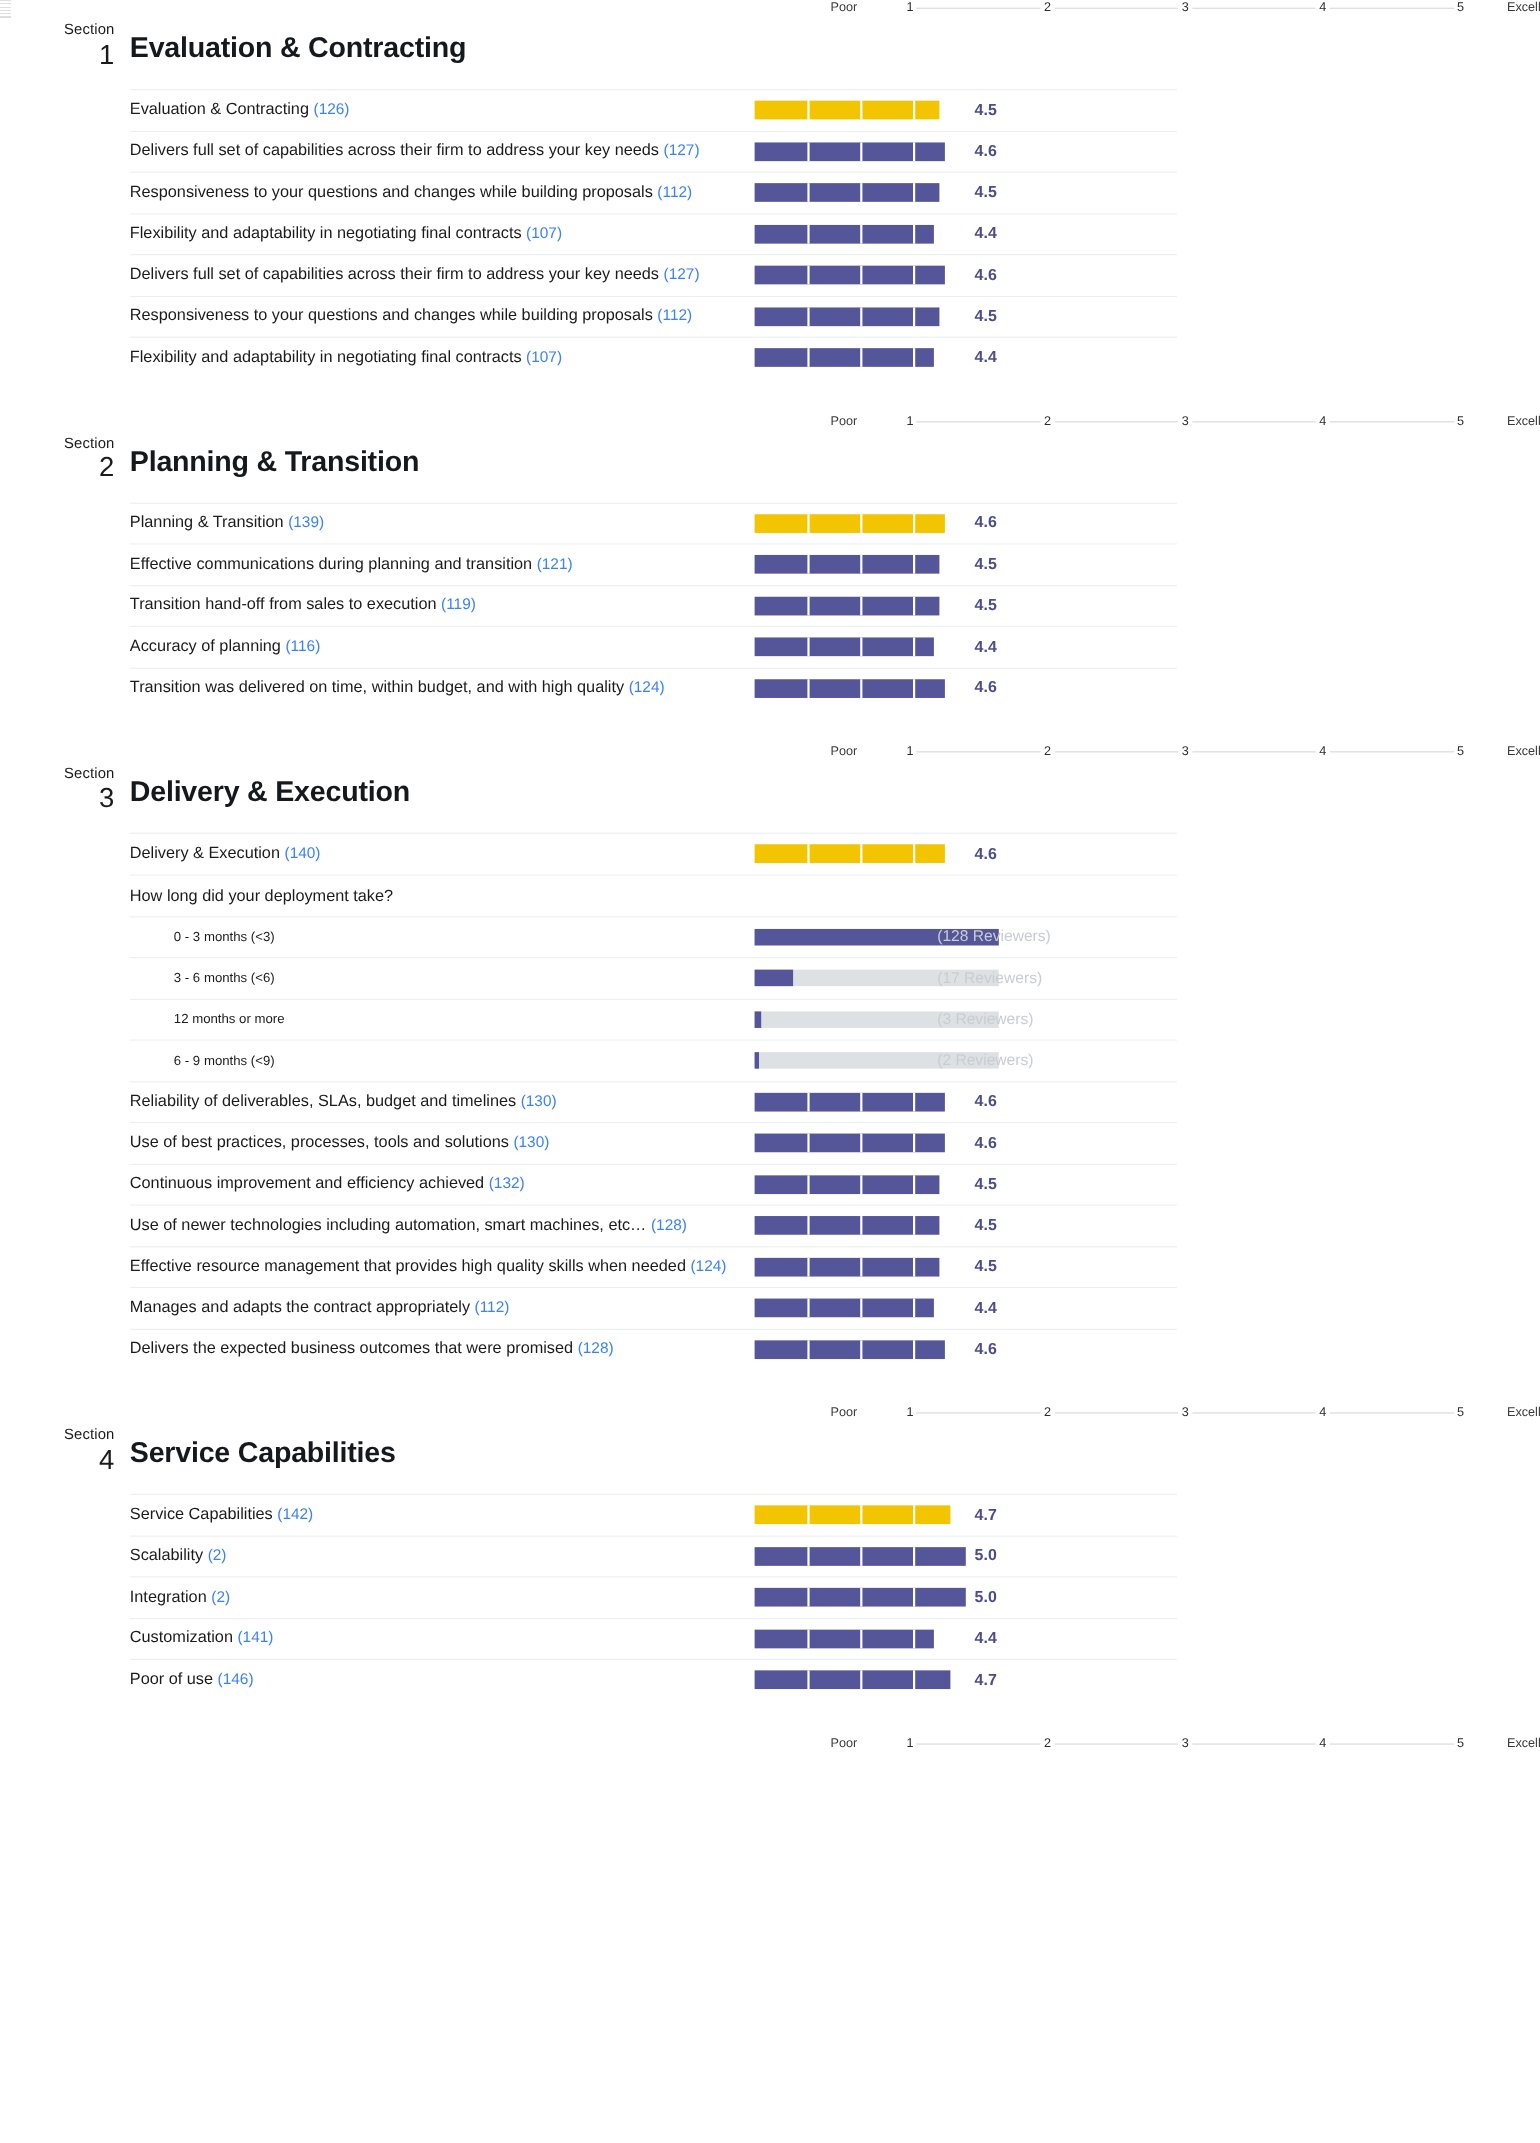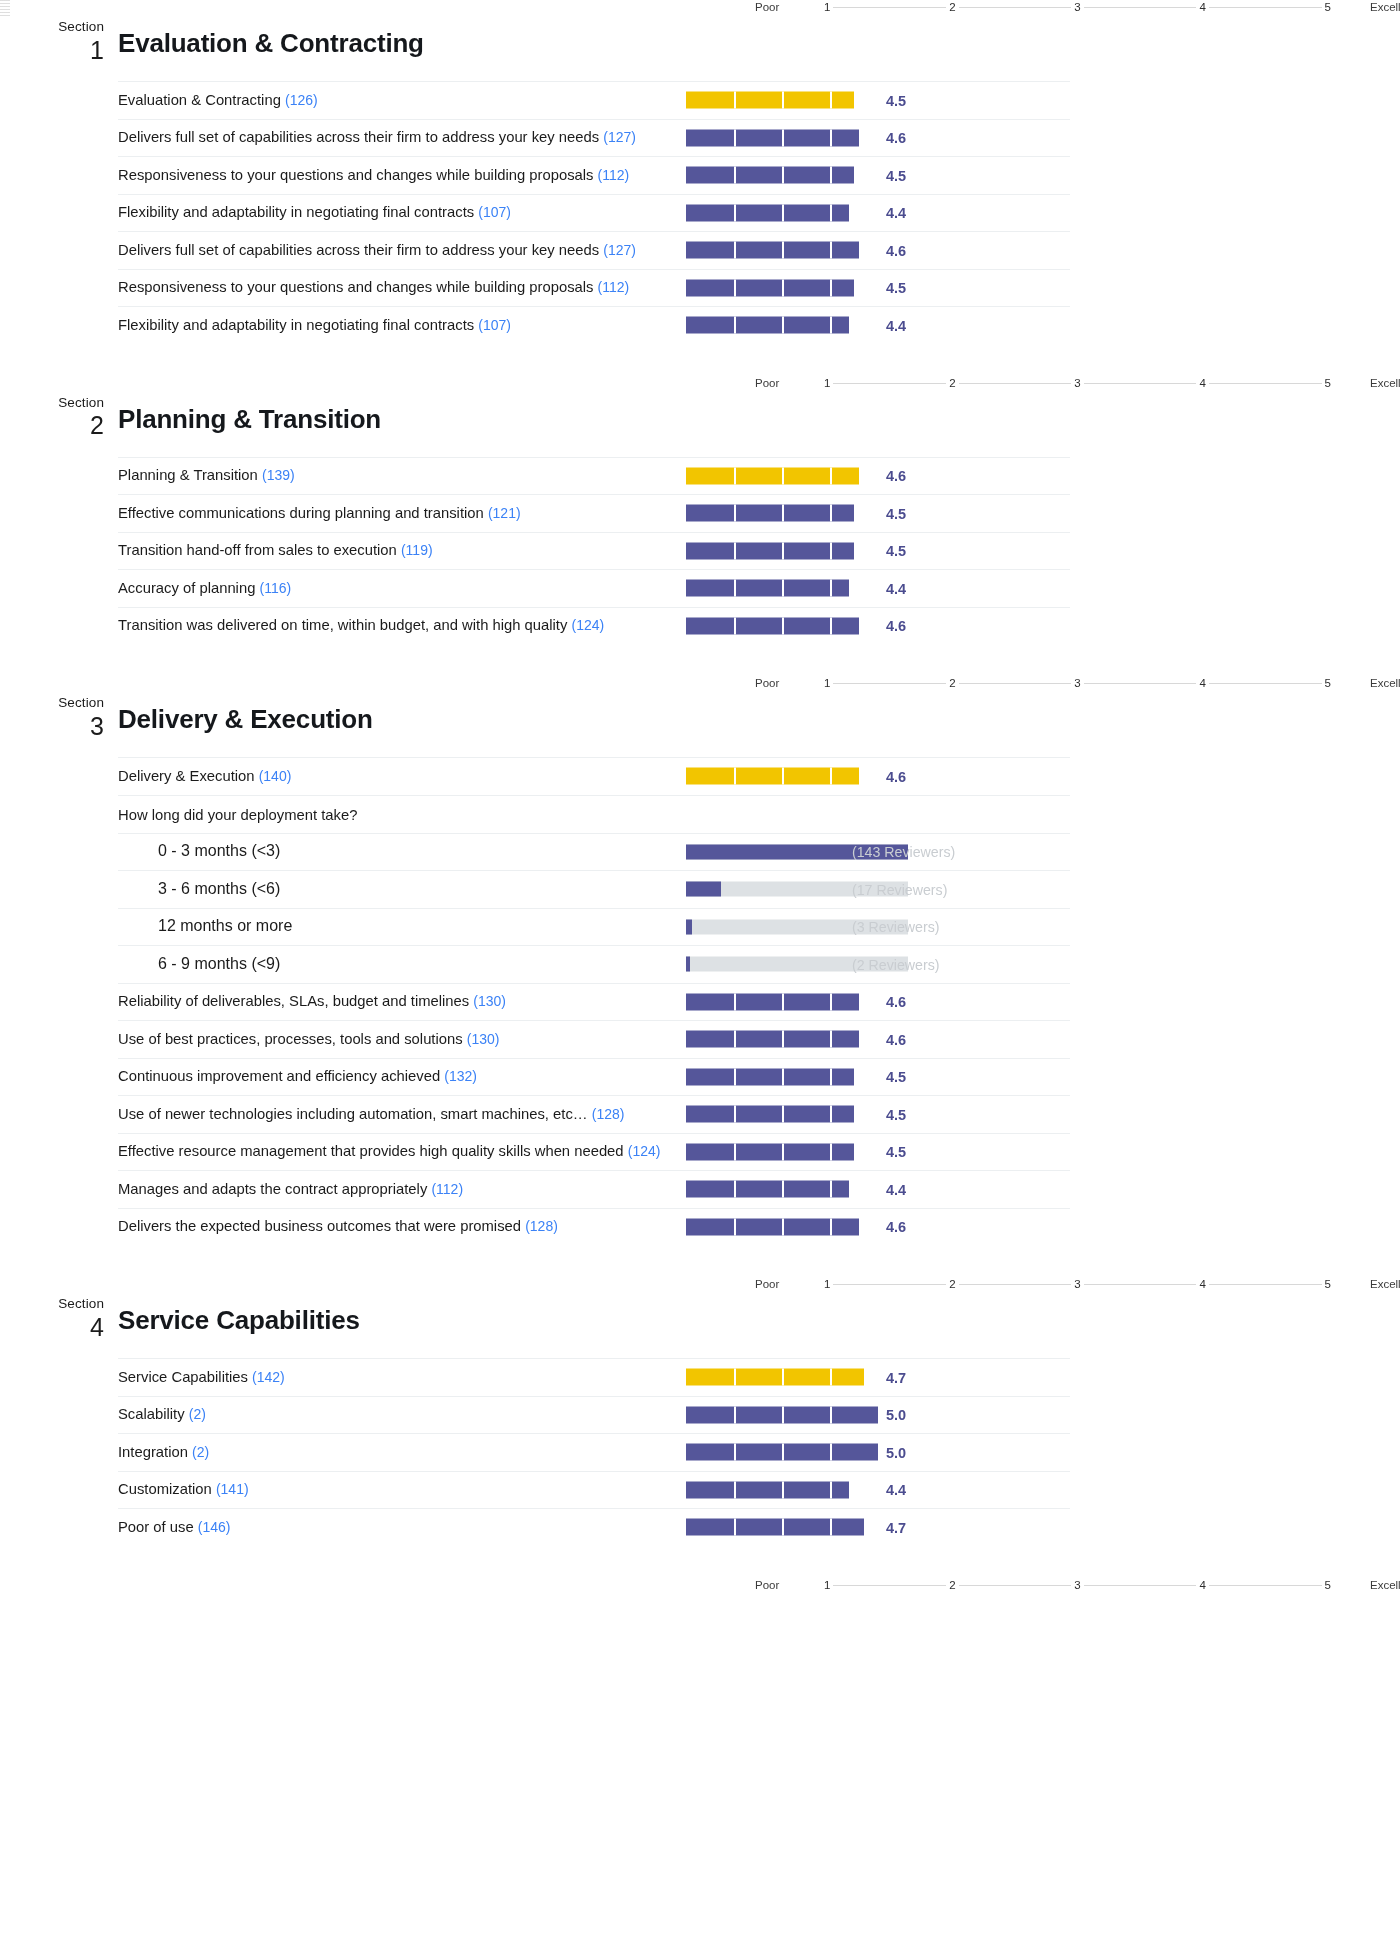--- a/index.html
+++ b/index.html
@@ -202,21 +202,21 @@
   .opt-row {
     position: relative;
     display: flex;
     align-items: center;
     min-height: 37.5px;
     border-top: 1px solid #eceff1;
     padding: 4px 0;
   }
   .opt-row .row-label {
     padding-left: 40px;
-    font-size: 16px;
+    font-size: 12px;
   }
   .opt-bar-wrap {
     position: absolute;
     left: 568px;
     top: 50%;
     transform: translateY(-50%);
     width: 330px;
     height: 15px;
   }
   .opt-track {
@@ -523,21 +523,21 @@
               </div>
         <div class="bar-value accent">4.6</div>
       </div>
     </div>
           <div class="question-row">How long did your deployment take?</div>
           <div class="opt-row">
       <div class="row-label">0 - 3 months (&lt;3)</div>
       <div class="opt-bar-wrap">
         <div class="opt-track"></div>
         <div class="opt-fill" style="width:222.0px"></div>
-        <div class="opt-count">(143 Reviewers)</div>
+        <div class="opt-count">(128 Reviewers)</div>
       </div>
     </div>
           <div class="opt-row">
       <div class="row-label">3 - 6 months (&lt;6)</div>
       <div class="opt-bar-wrap">
         <div class="opt-track"></div>
         <div class="opt-fill" style="width:35.3px"></div>
         <div class="opt-count">(17 Reviewers)</div>
       </div>
     </div>

